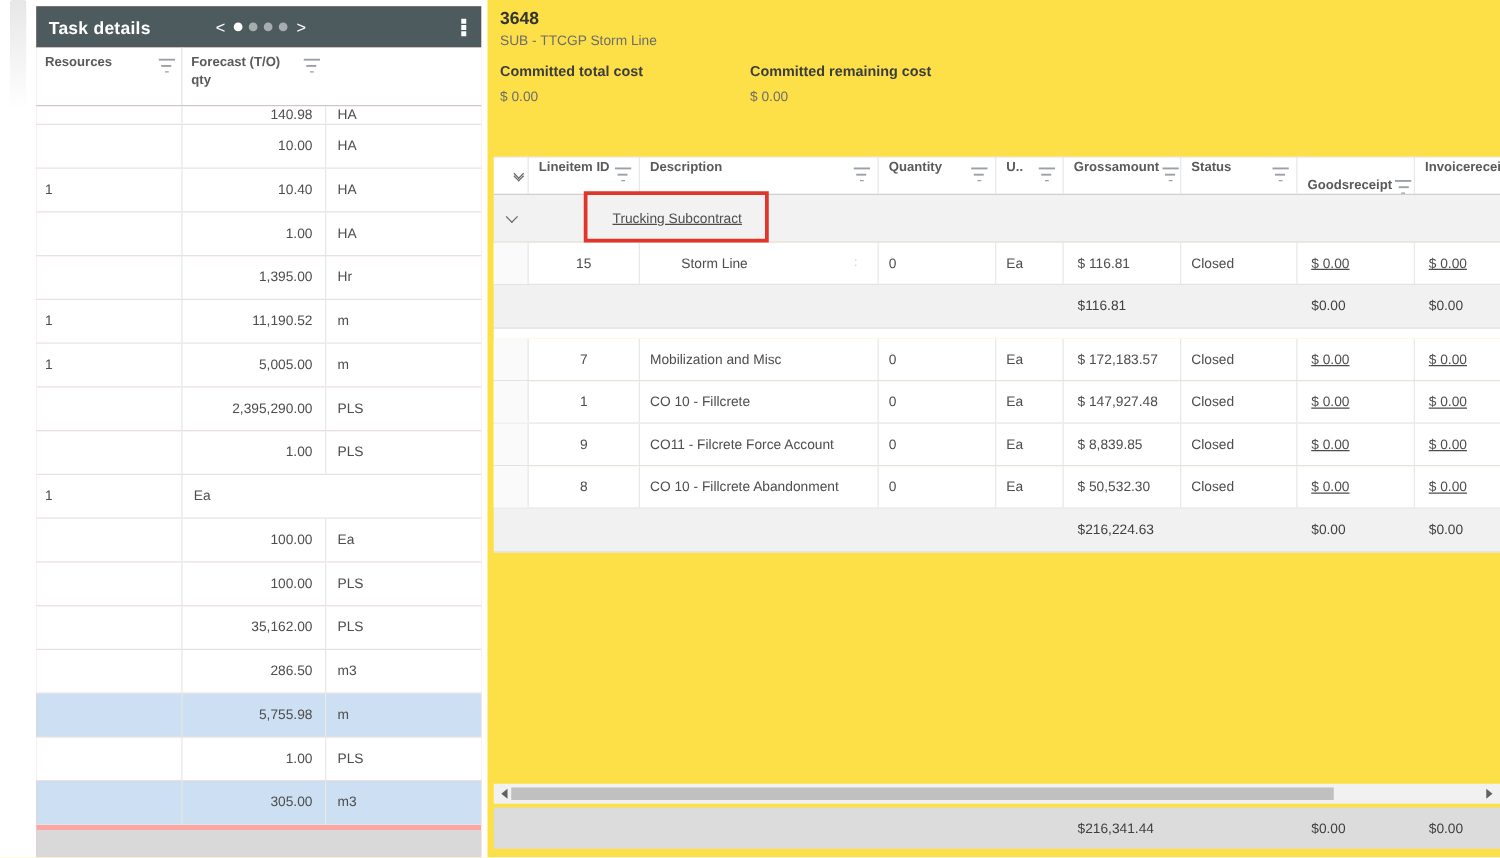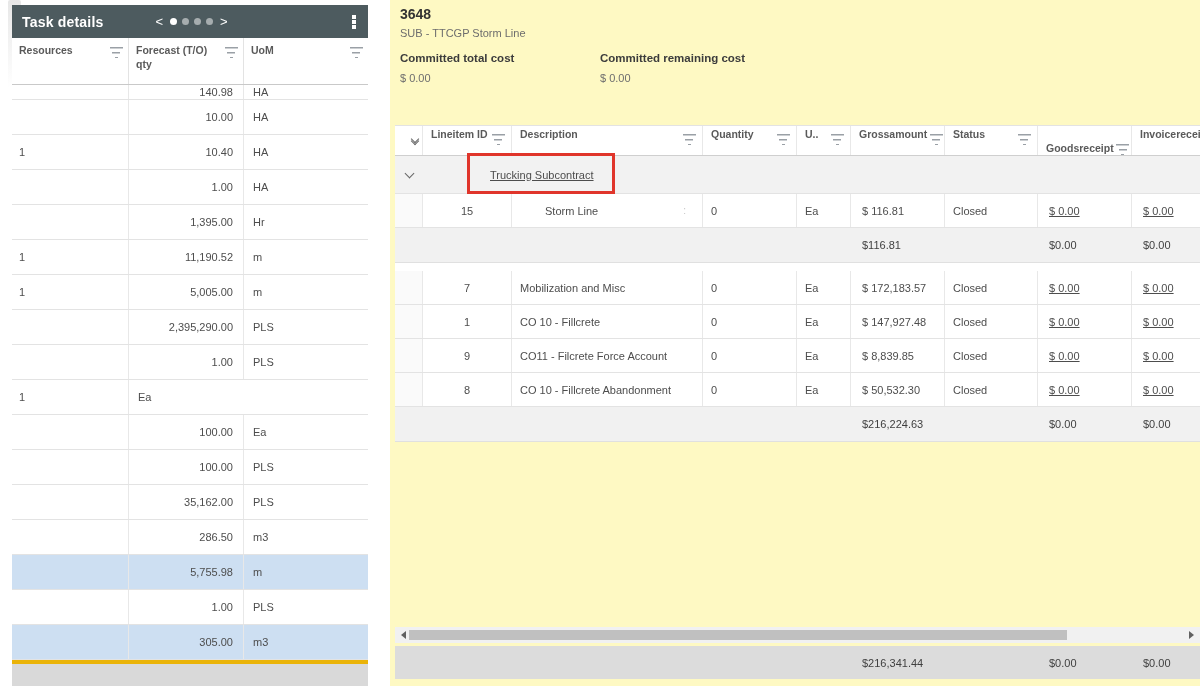--- a/index.html
+++ b/index.html
@@ -6,21 +6,21 @@
   html,body { background:#fff; }
   body { font-family:"Liberation Sans", sans-serif; color:#4d4d4d; }
   #screen { position:relative; width:1200px; height:686px; background:#fff; overflow:hidden; }
 
   
   .gutter { position:absolute; left:0; top:0; width:28px; height:686px; background:#fff; }
   .gutter-bar { position:absolute; left:8px; top:0; width:13px; height:88px;
     background:linear-gradient(#e7e7e7, rgba(255,255,255,0)); border-radius:2px; }
 
   
-  .left-panel { position:absolute; left:12px; top:5px; width:356px; height:681px; background:#eab308; }
+  .left-panel { position:absolute; left:29px; top:5px; width:356px; height:681px; background:#fca5a5; }
   .lp-header { height:33px; background:#4d5b5f; display:flex; align-items:center; padding:0 10px; }
   .lp-title { color:#fff; font-size:14px; font-weight:700; letter-spacing:.2px; }
   .lp-pager { display:flex; align-items:center; gap:7px; margin-left:52px; }
   .pg-arrow { color:#fff; font-size:13px; line-height:1; cursor:default; }
   .pg-dots { display:flex; gap:5px; align-items:center; }
   .pg-dot { width:7px; height:7px; border-radius:50%; background:rgba(255,255,255,.5); }
   .pg-dot.active { background:#fff; }
   .kebab { margin-left:auto; display:flex; flex-direction:column; gap:1px; padding:2px; }
   .kebab i { width:4px; height:4px; background:#fff; display:block; }
 
@@ -42,21 +42,21 @@
   .lrow > div { height:100%; display:flex; align-items:center; }
   .lrow .lc1 { width:117px; padding-left:7px; border-right:1px solid #e8e8e8; }
   .lrow .lc2 { width:115px; padding-right:10px; border-right:1px solid #e8e8e8; justify-content:flex-end; }
   .lrow .lc3 { width:124px; padding-left:9px; }
   .lrow.hl { background:#cddff2; }
   .lrow.partial { height:15px; overflow:hidden; align-items:flex-end; }
   .lrow.partial > div { margin-top:-3px; }
   .lp-footer { position:absolute; left:0; top:659px; width:356px; height:22px; background:#d9d9d9; }
 
   
-  .right-panel { position:absolute; left:390px; top:0; width:810px; height:686px; background:#fef9c3; }
+  .right-panel { position:absolute; left:390px; top:0; width:810px; height:686px; background:#fde047; }
   .rp-id { position:absolute; left:10px; top:6px; font-size:14px; font-weight:700; color:#333; }
   .rp-sub { position:absolute; left:10px; top:27px; font-size:11px; color:#6d6d6d; }
   .kpi-label { position:absolute; top:52px; font-size:11.5px; font-weight:700; color:#3c3c3c; }
   .kpi-value { position:absolute; top:72px; font-size:11px; color:#6d6d6d; }
   .kpi1 { left:10px; } .kpi2 { left:210px; }
 
   
   .litable { position:absolute; left:5px; top:125px; width:805px; border-top:1px solid #e3e3e3; }
   .rt-head { display:flex; height:30px; border-bottom:1px solid #cfcfcf; background:#fff; }
   .rt-head .rhc { position:relative; font-size:10.5px; font-weight:700; color:#5a5a5a;
@@ -148,24 +148,20 @@
     <div class="lp-cols">
       <div class="hcell lc1w">
         <span>Resources</span>
         <span class="ficon"></span>
       </div>
       <div class="hcell lc2w">
         <span>Forecast (T/O)</span><br>
         <span>qty</span>
         <span class="ficon"></span>
       </div>
-      <div class="hcell lc3w">
-        <span>UoM</span>
-        <span class="ficon"></span>
-      </div>
     </div>
 
     <div class="lrow partial">
       <div class="lc1"></div>
       <div class="lc2">140.98</div>
       <div class="lc3">HA</div>
     </div>
     <div class="lrow">
       <div class="lc1"></div>
       <div class="lc2">10.00</div>

